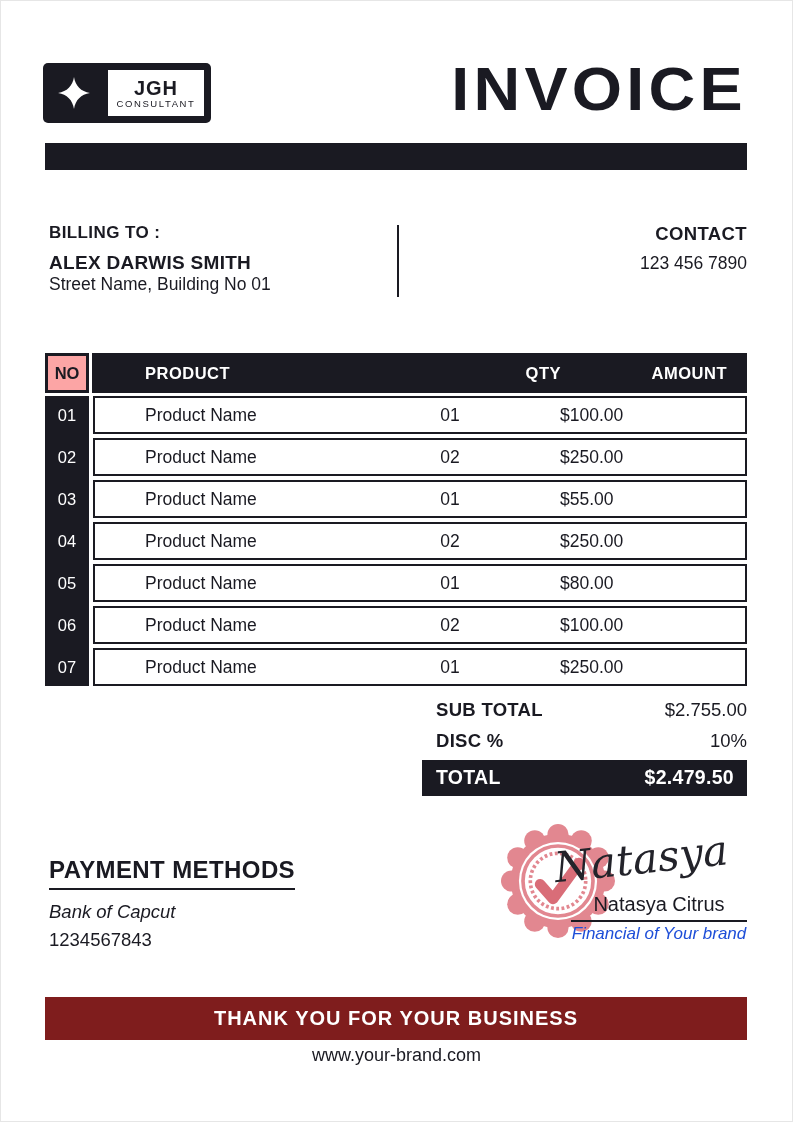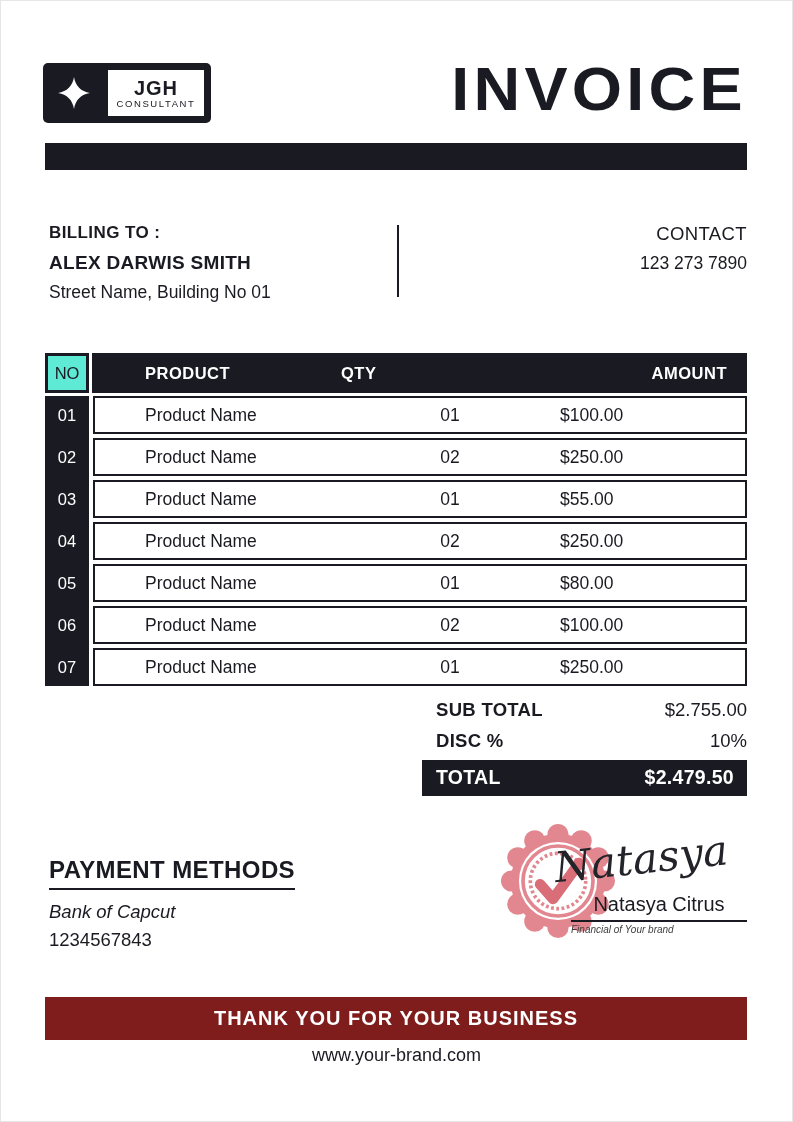--- a/index.html
+++ b/index.html
@@ -22,37 +22,37 @@
 
   .invoice-title { position:absolute; top:56px; right:45px; font-size:61px; font-weight:800;
                    letter-spacing:4px; line-height:64px; transform:scaleX(1.06);
                    transform-origin:right center; }
   .header-bar { position:absolute; left:44px; right:45px; top:142px; height:27px; background:#1a1a22; }
 
   
   .billing { position:absolute; left:48px; top:222px; }
   .billing-heading { font-size:17px; font-weight:800; letter-spacing:.4px; }
   .billing-name { font-size:19px; font-weight:800; letter-spacing:.3px; margin-top:9px; }
-  .billing-address { font-size:17.5px; margin-top:8px; }
+  .billing-address { font-size:17.5px; }
   .vdivider { position:absolute; left:396px; top:224px; width:2px; height:72px; background:#1a1a22; }
   .contact { position:absolute; right:45px; top:222px; text-align:right; }
-  .contact-heading { font-size:18.5px; font-weight:400; letter-spacing:.4px; }
+  .contact-heading { font-size:18.5px; font-weight:700; letter-spacing:.4px; }
   .contact-line { font-size:17.5px; margin-top:8px; }
 
   
   .invoice-table { position:absolute; left:44px; right:45px; top:352px; }
   .thead { display:flex; height:40px; }
-  .th-no { width:44px; height:40px; background:#5eead4; border:3px solid #1a1a22;
+  .th-no { width:44px; height:40px; background:#fca5a5; border:3px solid #1a1a22;
            display:flex; align-items:center; justify-content:center;
-           font-weight:400; font-size:16.5px; }
+           font-weight:700; font-size:16.5px; }
   .th-rest { flex:1; margin-left:3px; background:#1a1a22; color:#fff;
              display:grid; grid-template-columns:249px 220px 1fr; align-items:center;
              font-weight:700; font-size:16.5px; letter-spacing:.5px; }
   .th-product { padding-left:53px; }
-  .th-qty { text-align:left; }
+  .th-qty { text-align:right; }
   .th-amount { text-align:right; padding-right:20px; }
 
   .tbody { position:relative; margin-top:3px; }
   .no-strip { position:absolute; left:0; top:0; bottom:0; width:44px; background:#1a1a22; }
   .row { display:flex; height:38px; margin-bottom:4px; }
   .row:last-child { margin-bottom:0; }
   .row-no { position:relative; width:44px; color:#fff; display:flex; align-items:center;
             justify-content:center; font-size:16.5px; }
   .row-cells { flex:1; margin-left:4px; background:#fff; border:2px solid #1a1a22;
                display:grid; grid-template-columns:245px 220px 1fr; align-items:center;
@@ -78,22 +78,22 @@
   .payment-account { font-size:18.5px; margin-top:6px; }
 
   
   .signature { position:absolute; left:498px; top:820px; width:252px; height:132px; }
   .stamp { position:absolute; left:2px; top:3px; width:114px; height:114px; }
   .sig-script { position:absolute; left:55px; top:12px; width:200px;
                 font-family:"DejaVu Serif", serif; font-style:italic;
                 font-size:42px; color:#23232a; transform:rotate(-6deg); white-space:nowrap; }
   .sig-name { position:absolute; left:72px; top:72px; width:176px; text-align:center;
               font-size:20px; padding-bottom:4px; border-bottom:2px solid #1a1a22; }
-  .sig-title { position:absolute; left:72px; top:103px; width:176px; 
-               font-style:italic; font-size:10px; color:#404040; }
+  .sig-title { position:absolute; left:72px; top:103px; width:176px; text-align:center;
+               font-style:italic; font-size:17px; color:#1d4ed8; }
 
   
   .footer-bar { position:absolute; left:44px; right:45px; top:996px; height:43px;
                 background:#7f1d1d; color:#fff; display:flex; align-items:center;
                 justify-content:center; font-size:20px; font-weight:800; letter-spacing:1px; }
   .website { position:absolute; left:0; right:0; top:1044px; text-align:center; font-size:18px; }
 </style>
 </head>
 <body>
 
@@ -112,21 +112,21 @@
   <div class="header-bar"></div>
 
   <div class="billing">
     <div class="billing-heading">BILLING TO :</div>
     <div class="billing-name">ALEX DARWIS SMITH</div>
     <div class="billing-address">Street Name, Building No 01</div>
   </div>
   <div class="vdivider"></div>
   <div class="contact">
     <div class="contact-heading">CONTACT</div>
-    <div class="contact-line">123 273 7890</div>
+    <div class="contact-line">123 456 7890</div>
   </div>
 
   <div class="invoice-table">
     <div class="thead">
       <div class="th-no">NO</div>
       <div class="th-rest">
         <div class="th-product">PRODUCT</div>
         <div class="th-qty">QTY</div>
         <div class="th-amount">AMOUNT</div>
       </div>

